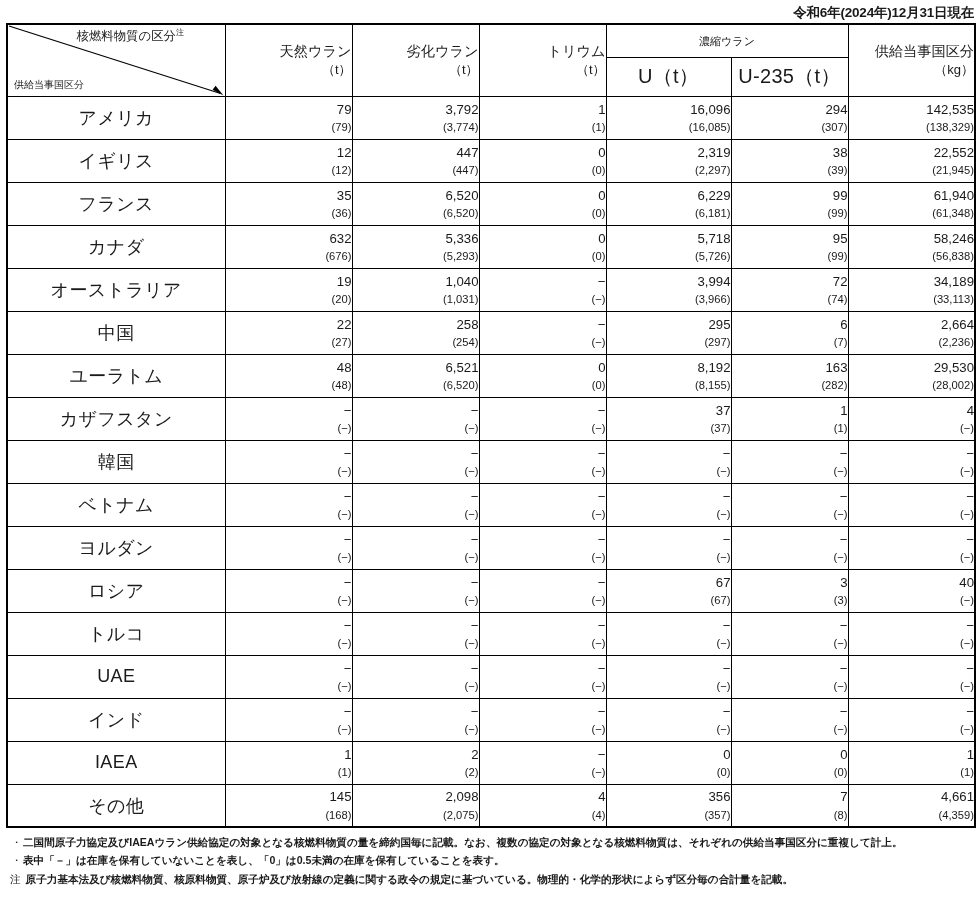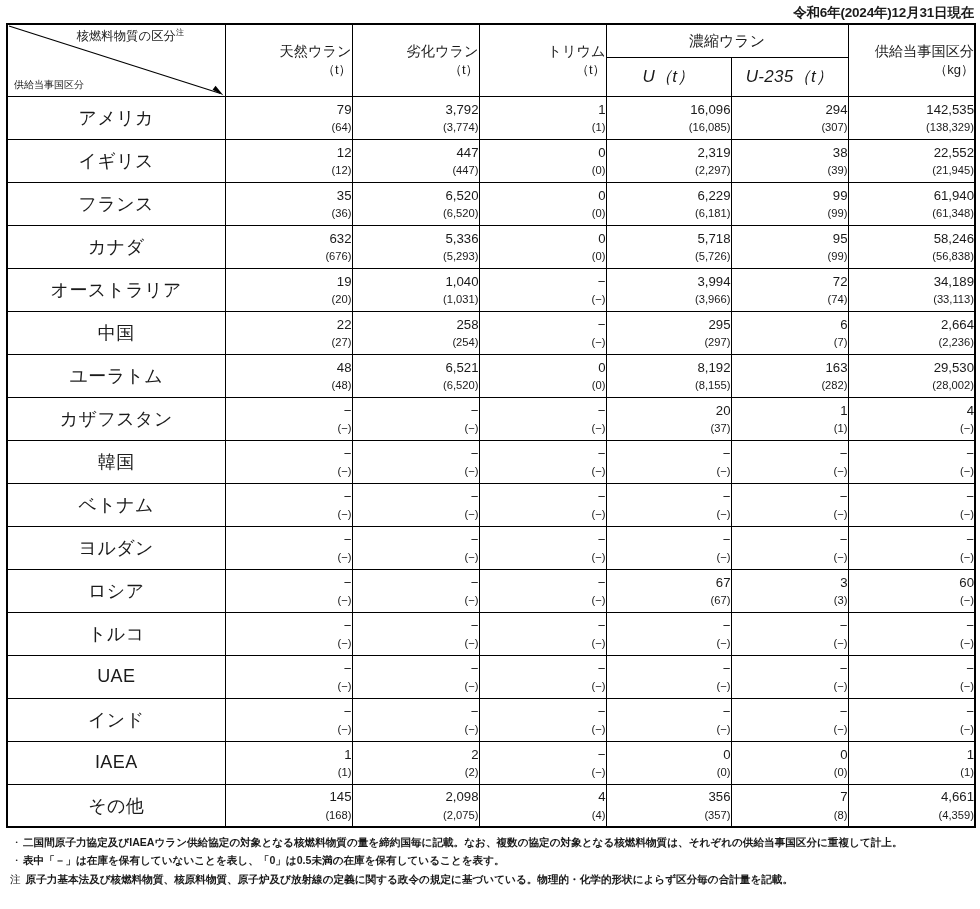--- a/index.html
+++ b/index.html
@@ -112,31 +112,30 @@
     line-height: 1.34;
     height: 72px;
     white-space: nowrap;
   }
   .hdr-mat .unit {
     font-size: 13px;
     display: block;
   }
   .hdr-group {
     text-align: center;
-    font-size: 15px;
+    font-size: 11px;
     height: 33px;
     white-space: nowrap;
   }
   .hdr-sub {
     text-align: center;
-    font-size: 17px;
+    font-size: 20px;
     height: 39px;
     white-space: nowrap;
     letter-spacing: 0.3px;
-    font-style: italic;
   }
 
   
   tbody tr { height: 43px; }
   td.country {
     text-align: center;
     font-size: 18px;
     letter-spacing: 0.4px;
     white-space: nowrap;
   }
@@ -232,21 +231,21 @@
         <tr>
           <th class="hdr-sub">U（t）</th>
           <th class="hdr-sub">U-235（t）</th>
         </tr>
       </thead>
       <tbody id="table-body">
           <tr>
             <td class="country">アメリカ</td>
             <td class="num">
               <span class="cur">79</span>
-              <span class="prev">(64)</span>
+              <span class="prev">(79)</span>
             </td>
             <td class="num">
               <span class="cur">3,792</span>
               <span class="prev">(3,774)</span>
             </td>
             <td class="num">
               <span class="cur">1</span>
               <span class="prev">(1)</span>
             </td>
             <td class="num">
@@ -432,21 +431,21 @@
             </td>
             <td class="num">
               <span class="cur">−</span>
               <span class="prev">(−)</span>
             </td>
             <td class="num">
               <span class="cur">−</span>
               <span class="prev">(−)</span>
             </td>
             <td class="num">
-              <span class="cur">20</span>
+              <span class="cur">37</span>
               <span class="prev">(37)</span>
             </td>
             <td class="num">
               <span class="cur">1</span>
               <span class="prev">(1)</span>
             </td>
             <td class="num">
               <span class="cur">4</span>
               <span class="prev">(−)</span>
             </td>
@@ -548,21 +547,21 @@
             </td>
             <td class="num">
               <span class="cur">67</span>
               <span class="prev">(67)</span>
             </td>
             <td class="num">
               <span class="cur">3</span>
               <span class="prev">(3)</span>
             </td>
             <td class="num">
-              <span class="cur">60</span>
+              <span class="cur">40</span>
               <span class="prev">(−)</span>
             </td>
           </tr>
           <tr>
             <td class="country">トルコ</td>
             <td class="num">
               <span class="cur">−</span>
               <span class="prev">(−)</span>
             </td>
             <td class="num">

